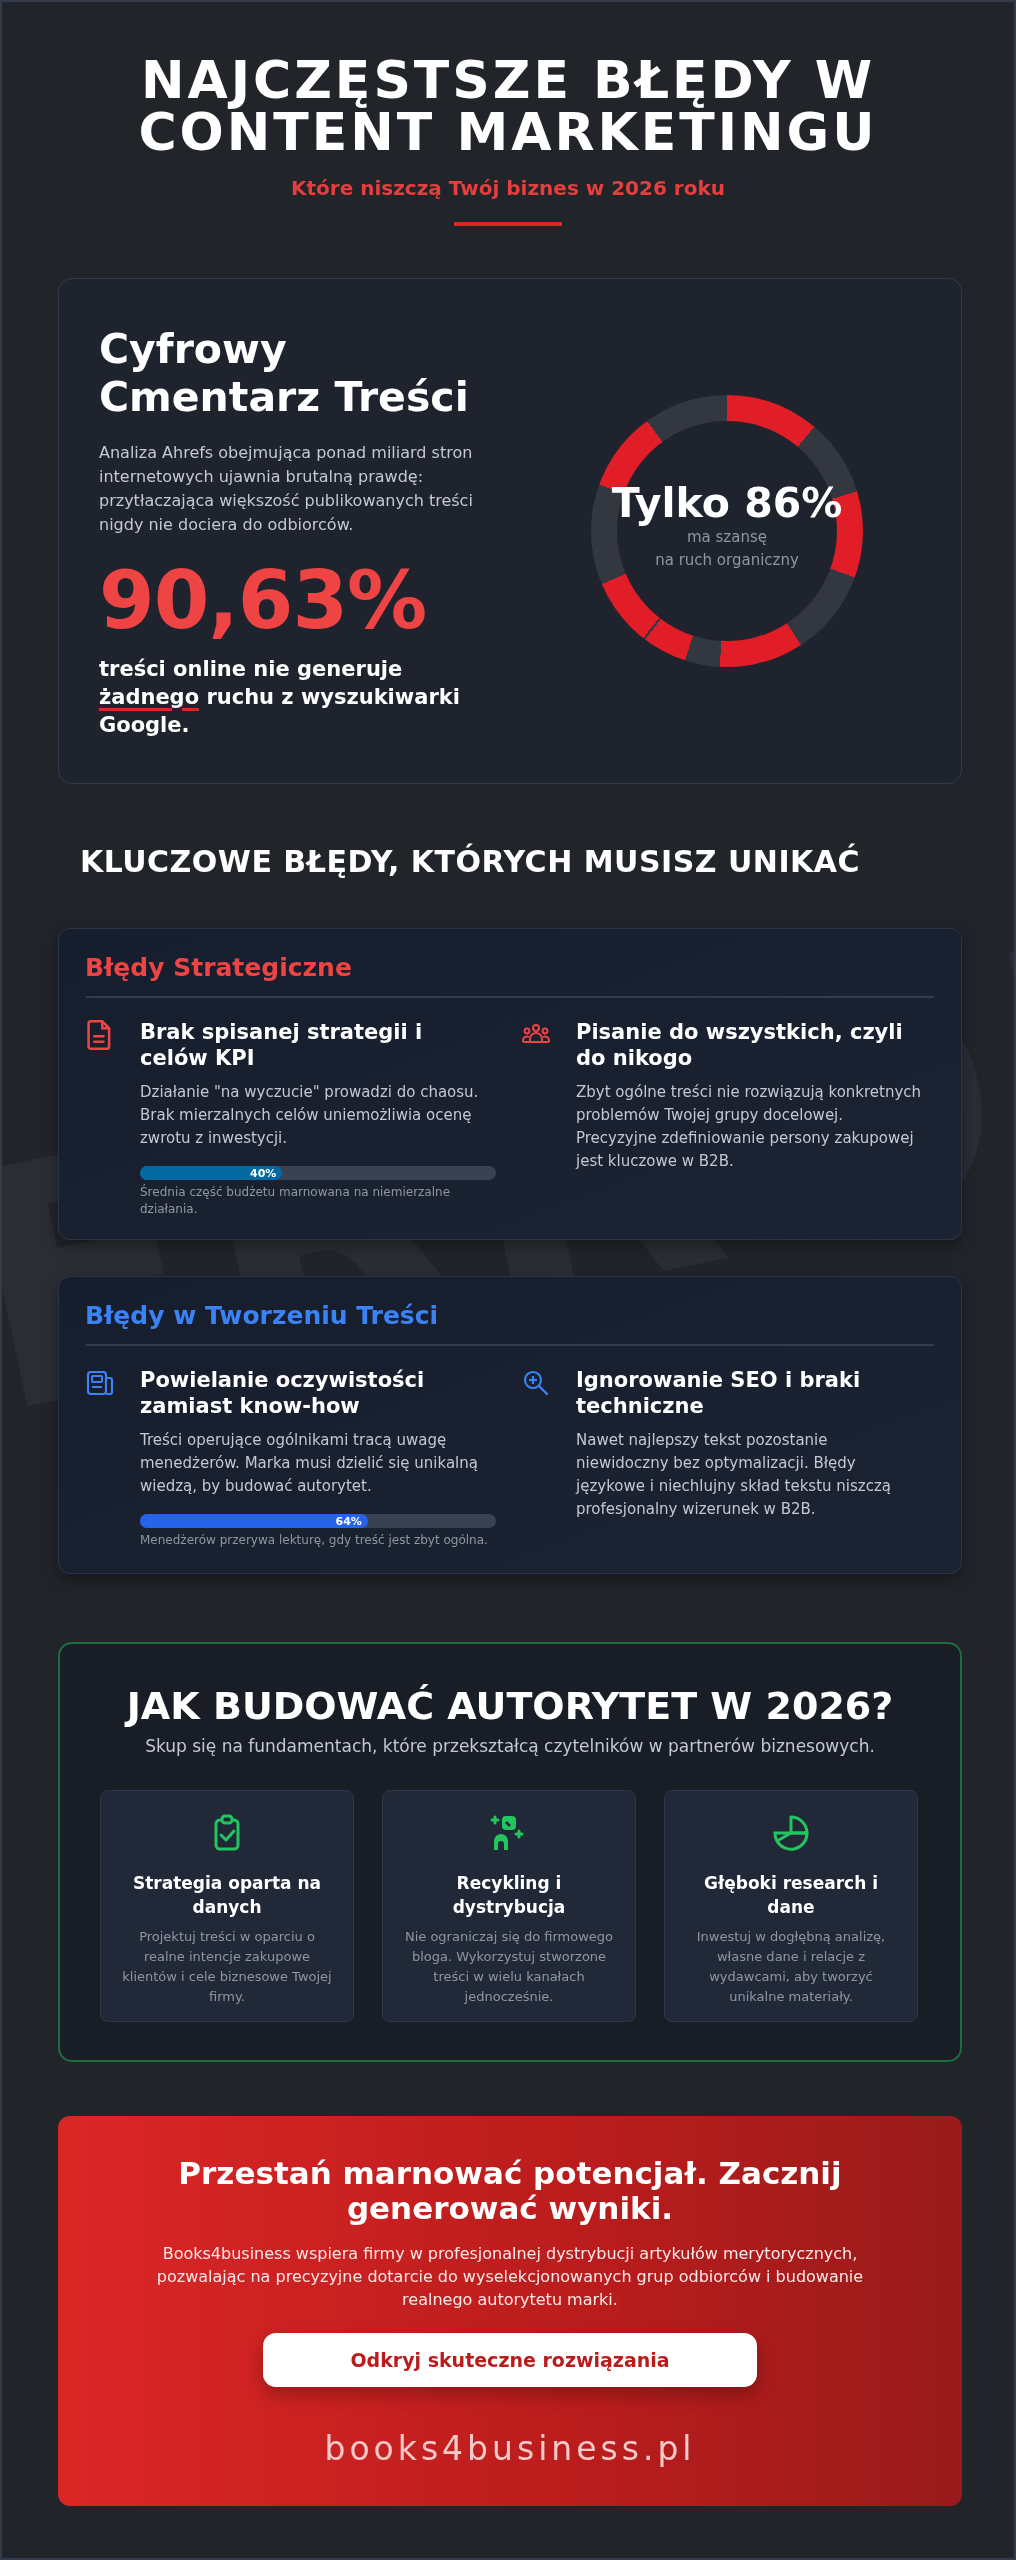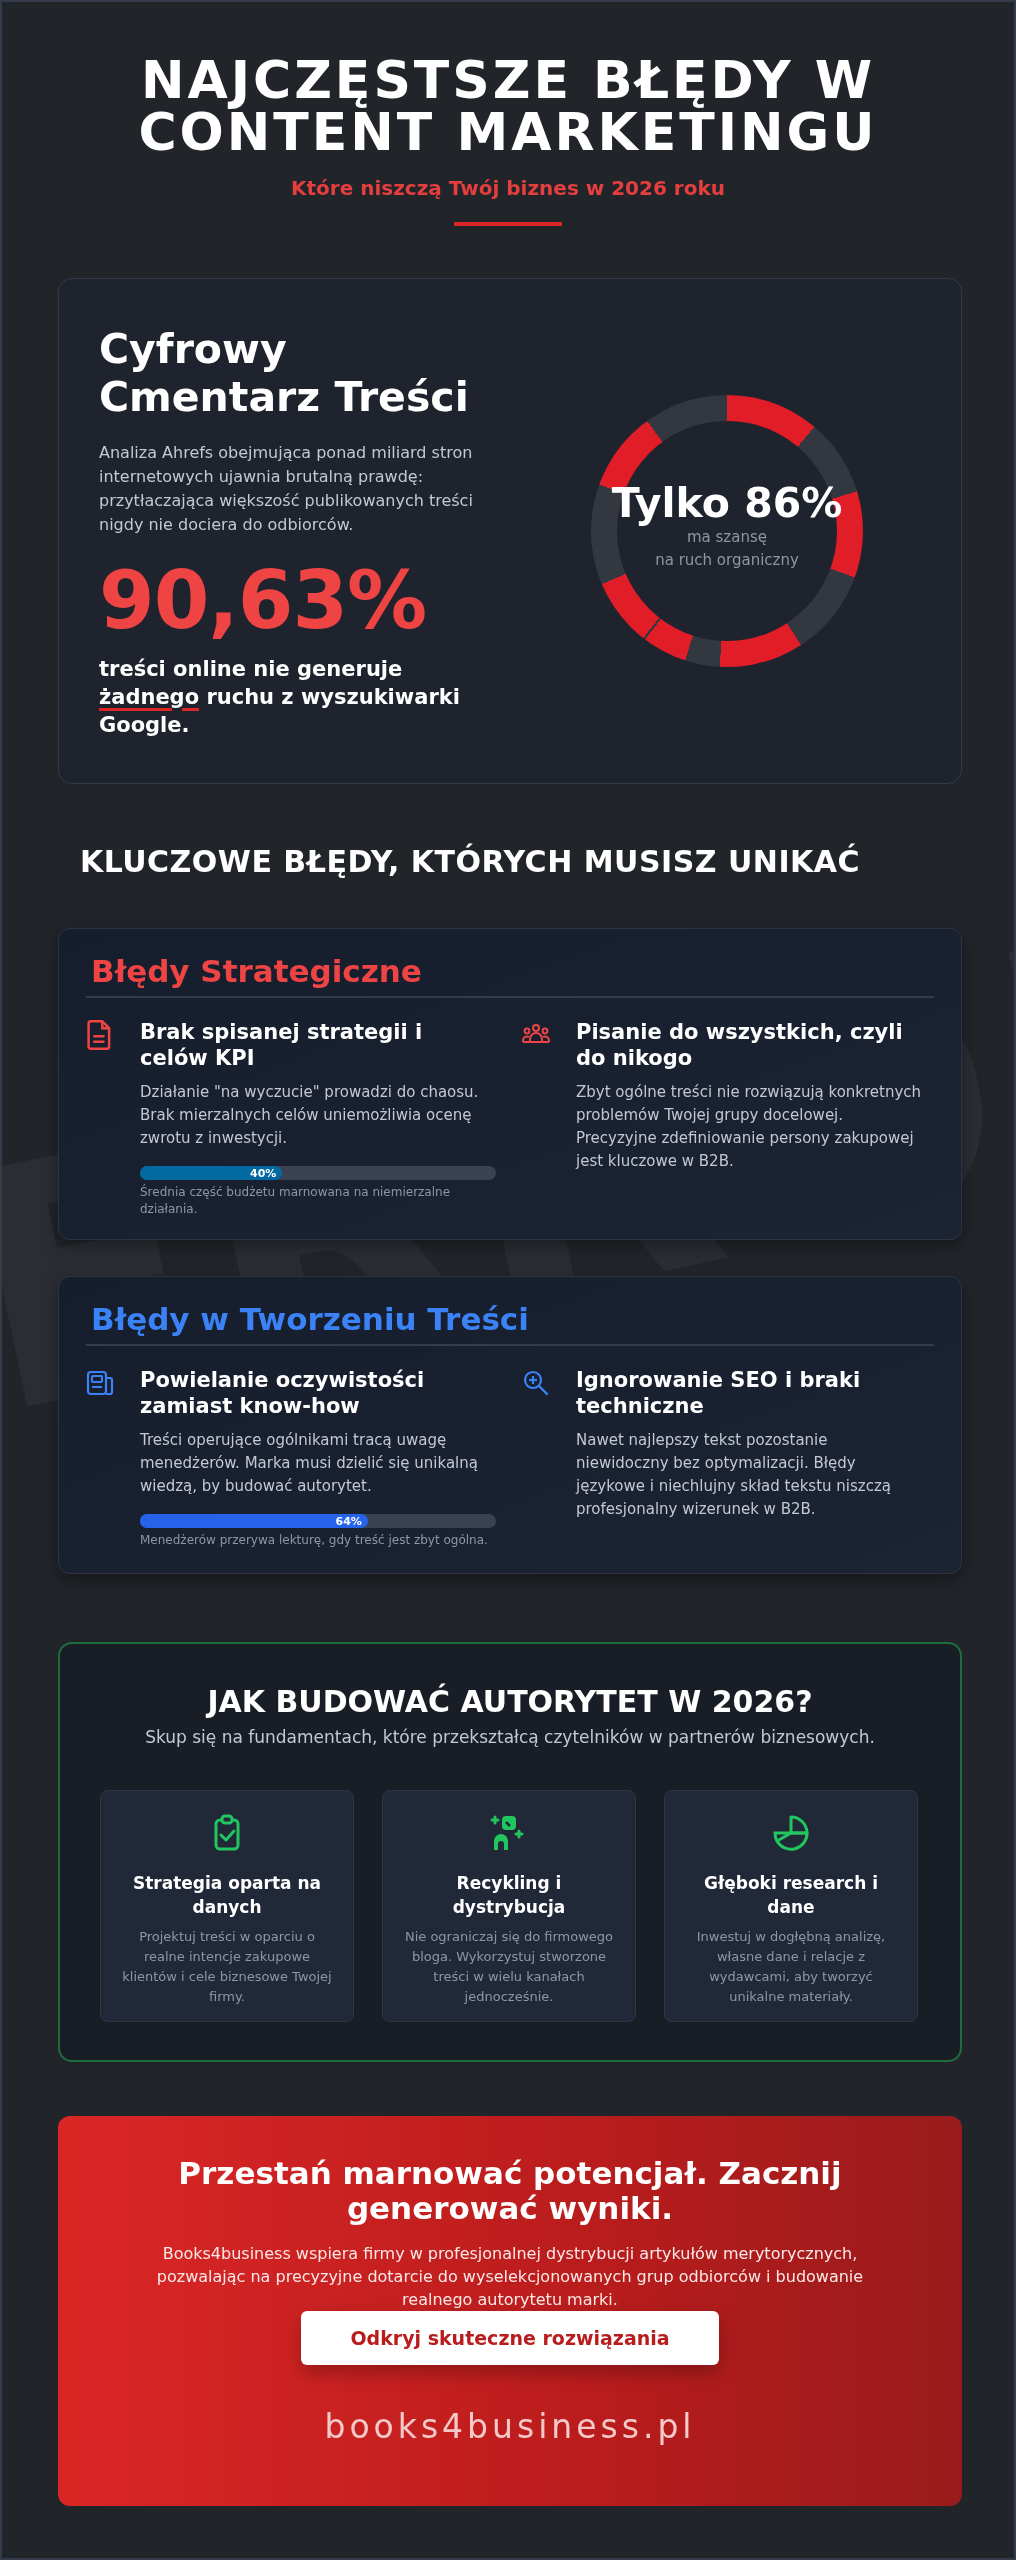--- a/index.html
+++ b/index.html
@@ -62,56 +62,56 @@
     position: absolute; top: 842px; left: 0; width: 936px; text-align: center;
     font-size: 30px; font-weight: bold; letter-spacing: 0.5px;
   }
 
   
   .panel {
     position: absolute; left: 56px; width: 904px;
     background: linear-gradient(160deg, #161e2e 0%, #1c2434 100%);
     border: 1px solid #2c3444; border-radius: 12px; box-shadow: 0 6px 16px rgba(0,0,0,0.35);
   }
-  .panel h3 { position: absolute; left: 32px; top: 24px; font-size: 31px; font-weight: bold; }
+  .panel h3 { position: absolute; left: 26px; top: 24px; font-size: 25px; font-weight: bold; }
   .panel .divider { position: absolute; left: 27px; right: 27px; top: 67px; height: 2px; background: #343c4b; }
   .item { position: absolute; top: 90px; width: 400px; }
   .item .ico { position: absolute; left: 0; top: 0; width: 28px; height: 32px; }
   .item h4 { margin-left: 54px; font-size: 21px; font-weight: bold; line-height: 26px; }
   .item p { margin-left: 54px; margin-top: 10px; font-size: 15px; line-height: 23px; color: #c3c8d2; }
   .bar { margin-left: 54px; margin-top: 16px; width: 356px; height: 14px; border-radius: 7px; background: #394252; position: relative; }
   .bar .fill { height: 14px; border-radius: 7px; display: flex; align-items: center; justify-content: flex-end; padding-right: 6px; font-size: 11px; font-weight: bold; color: #fff; }
   .bar-caption { margin-left: 54px; margin-top: 4px; font-size: 12px; line-height: 17px; color: #8f96a3; width: 360px; }
 
   
   .authority {
     position: absolute; left: 56px; top: 1640px; width: 904px; height: 420px;
     background: #191d26; border: 2px solid #1f6b3b; border-radius: 14px;
   }
-  .authority h2 { margin-top: 40px; text-align: center; font-size: 30px; font-weight: bold; }
+  .authority h2 { margin-top: 40px; text-align: center; font-size: 38px; font-weight: bold; }
   .authority .lead { margin-top: 8px; text-align: center; font-size: 17px; color: #c3c8d2; }
   .tiles { position: absolute; left: 40px; top: 146px; display: flex; gap: 28px; }
   .tile {
     width: 254px; height: 232px; background: #212838; border: 1px solid #2f3747; border-radius: 8px;
     text-align: center; padding-top: 22px;
   }
   .tile .ico { width: 40px; height: 40px; margin: 0 auto; }
   .tile h5 { margin-top: 14px; font-size: 17px; font-weight: bold; line-height: 24px; padding: 0 16px; }
   .tile p { margin-top: 8px; font-size: 13px; line-height: 20px; color: #8f96a3; padding: 0 20px; }
 
   
   .cta {
     position: absolute; left: 56px; top: 2114px; width: 904px; height: 390px; border-radius: 12px;
     background: linear-gradient(90deg, #dc2626 0%, #b91c1c 60%, #991b1b 100%); text-align: center;
   }
   .cta h2 { margin-top: 40px; font-size: 31px; font-weight: bold; line-height: 35px; padding: 0 80px; }
   .cta .body { margin-top: 16px; font-size: 16px; line-height: 23px; color: #fde8e8; padding: 0 70px; }
   .cta .btn {
-    display: inline-block; background: #fff; color: #b91c1c; border-radius: 6px;
-    font-size: 19px; font-weight: bold; width: 418px; height: 54px; line-height: 54px;
+    display: inline-block; margin-top: 22px; background: #fff; color: #b91c1c; border-radius: 13px;
+    font-size: 19px; font-weight: bold; width: 494px; height: 54px; line-height: 54px;
     box-shadow: 0 8px 18px rgba(0,0,0,0.25); cursor: pointer;
   }
   .cta .brand { margin-top: 42px; font-size: 33px; font-weight: normal; letter-spacing: 4px; color: #f6c9c9; text-align: center; }
 </style>
 </head>
 <body>
 
 <div class="page">
   <div class="watermark">ERRORS</div>
 

